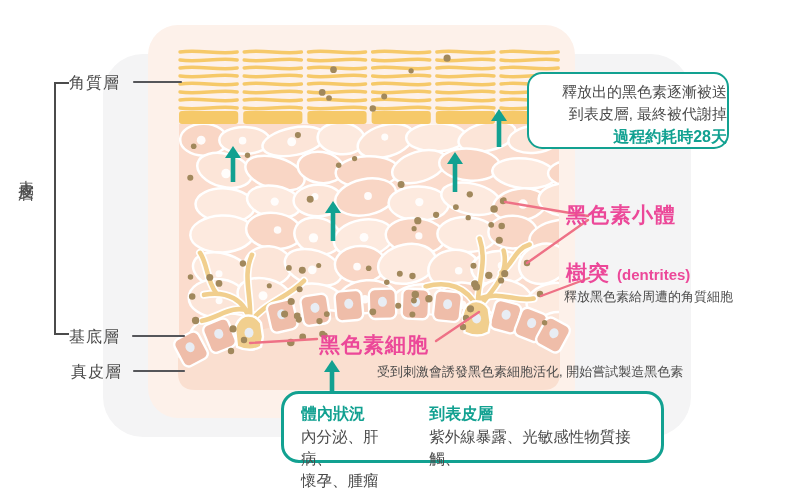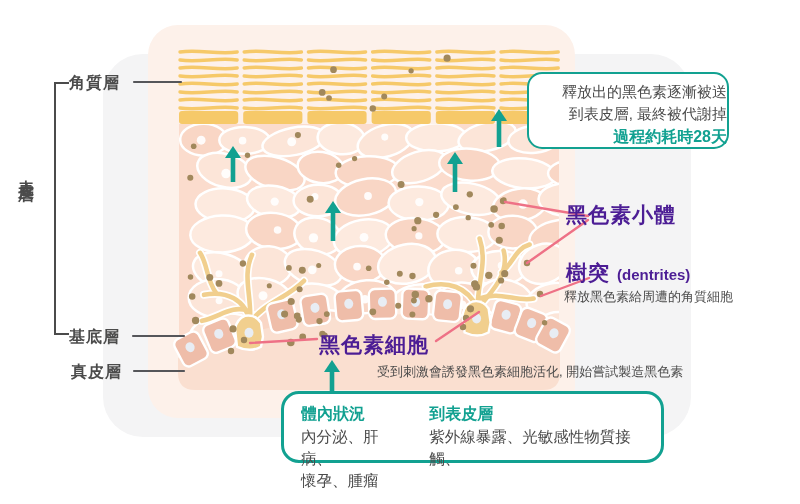--- a/index.html
+++ b/index.html
@@ -3,23 +3,23 @@
 <meta charset="utf-8">
 <style>
   html,body{margin:0;padding:0;}
   body{
     width:800px;height:504px;position:relative;overflow:hidden;
     background:#ffffff;
     font-family:"Liberation Sans","DejaVu Sans",sans-serif;
   }
   .abs{position:absolute;}
   #illus{position:absolute;left:0;top:0;z-index:1;}
-  .lbl{color:#4b4b4b;font-size:16px;font-weight:700;letter-spacing:1px;z-index:3;}
+  .lbl{color:#4b4b4b;font-size:16px;font-weight:400;letter-spacing:1px;z-index:3;}
   .lbl-vert{writing-mode:vertical-rl;text-orientation:upright;letter-spacing:3px;}
-  .pink-lbl{color:#4c1d95;font-weight:700;font-size:21px;letter-spacing:1px;z-index:3;}
+  .pink-lbl{color:#ec4899;font-weight:700;font-size:21px;letter-spacing:1px;z-index:3;}
   .gray-note{color:#4b4b4b;font-size:13px;font-weight:500;z-index:3;white-space:nowrap;}
   .note-box{
     box-sizing:border-box;background:#ffffff;border:3px solid #12a191;
     border-radius:15px;z-index:4;
   }
   #metabolism-box{
     left:527px;top:72px;width:202px;height:77px;
     text-align:right;padding-top:7px;
     font-size:15px;font-weight:500;color:#4b4b4b;line-height:1.45;
   }

